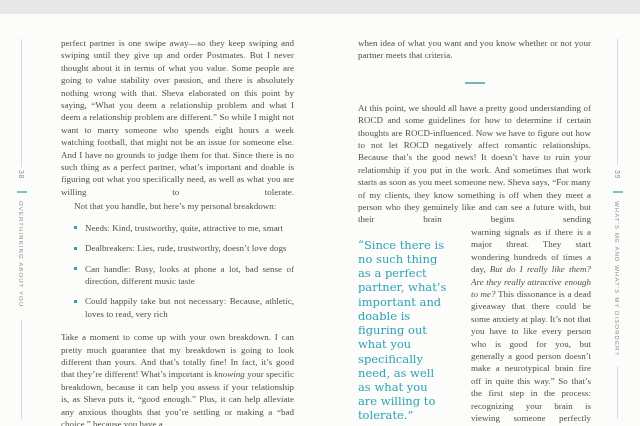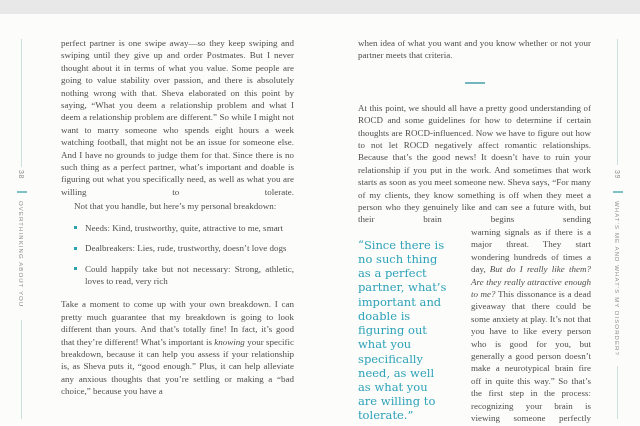--- a/index.html
+++ b/index.html
@@ -55,21 +55,22 @@
   <div class="mdash" style="left:17px; top:177px;"></div>
   <div class="running-head" style="left:18px; top:187px;">OVERTHINKING ABOUT YOU</div>
   <div class="vrule" style="left:21px; top:306px; height:99px;"></div>
 
   <div class="page page-left">
     <p class="cont-para">perfect partner is one swipe away—so they keep swiping and swiping until they give up and order Postmates. But I never thought about it in terms of what you value. Some people are going to value stability over passion, and there is absolutely nothing wrong with that. Sheva elaborated on this point by saying, “What you deem a relationship problem and what I deem a relationship problem are different.” So while I might not want to marry someone who spends eight hours a week watching football, that might not be an issue for someone else. And I have no grounds to judge them for that. Since there is no such thing as a perfect partner, what’s important and doable is figuring out what you specifically need, as well as what you are willing to tolerate.</p>
     <p class="indent">Not that you handle, but here’s my personal breakdown:</p>
     <ul class="breakdown">
       <li><span class="sq"></span><span>Needs: Kind, trustworthy, quite, attractive to me, smart</span></li>
       <li><span class="sq"></span><span>Dealbreakers: Lies, rude, trustworthy, doesn’t love dogs</span></li>
-      <li><span class="sq"></span><span>Could happily take but not necessary: Strong, athletic, loves to read, very rich</span></li>
+      <li><span class="sq"></span><span>Can handle: Busy, looks at phone a lot, bad sense of direction, different music taste</span></li>
+      <li><span class="sq"></span><span>Could happily take but not necessary: Because, athletic, loves to read, very rich</span></li>
     </ul>
     <p><span>Take a moment to come up with your own breakdown. I can pretty much guarantee that my breakdown is going to look different than yours. And that’s totally fine! In fact, it’s good that they’re different! What’s important is </span><i>knowing</i><span> your specific breakdown, because it can help you assess if your relationship is, as Sheva puts it, “good enough.” Plus, it can help alleviate any anxious thoughts that you’re settling or making a “bad choice,” because you have a</span></p>
   </div>
 
   <div class="page page-right">
     <p>when idea of what you want and you know whether or not your partner meets that criteria.</p>
     <div class="divider"></div>
     <p class="cont-para">At this point, we should all have a pretty good understanding of ROCD and some guidelines for how to determine if certain thoughts are ROCD-influenced. Now we have to figure out how to not let ROCD negatively affect romantic relationships. Because that’s the good news! It doesn’t have to ruin your relationship if you put in the work. And sometimes that work starts as soon as you meet someone new. Sheva says, “For many of my clients, they know something is off when they meet a person who they genuinely like and can see a future with, but their brain begins sending</p>
     <div class="wrap-row">
       <div class="pull-quote">“Since there is no such thing as a perfect partner, what’s important and doable is figuring out what you specifically need, as well as what you are willing to tolerate.”</div>

